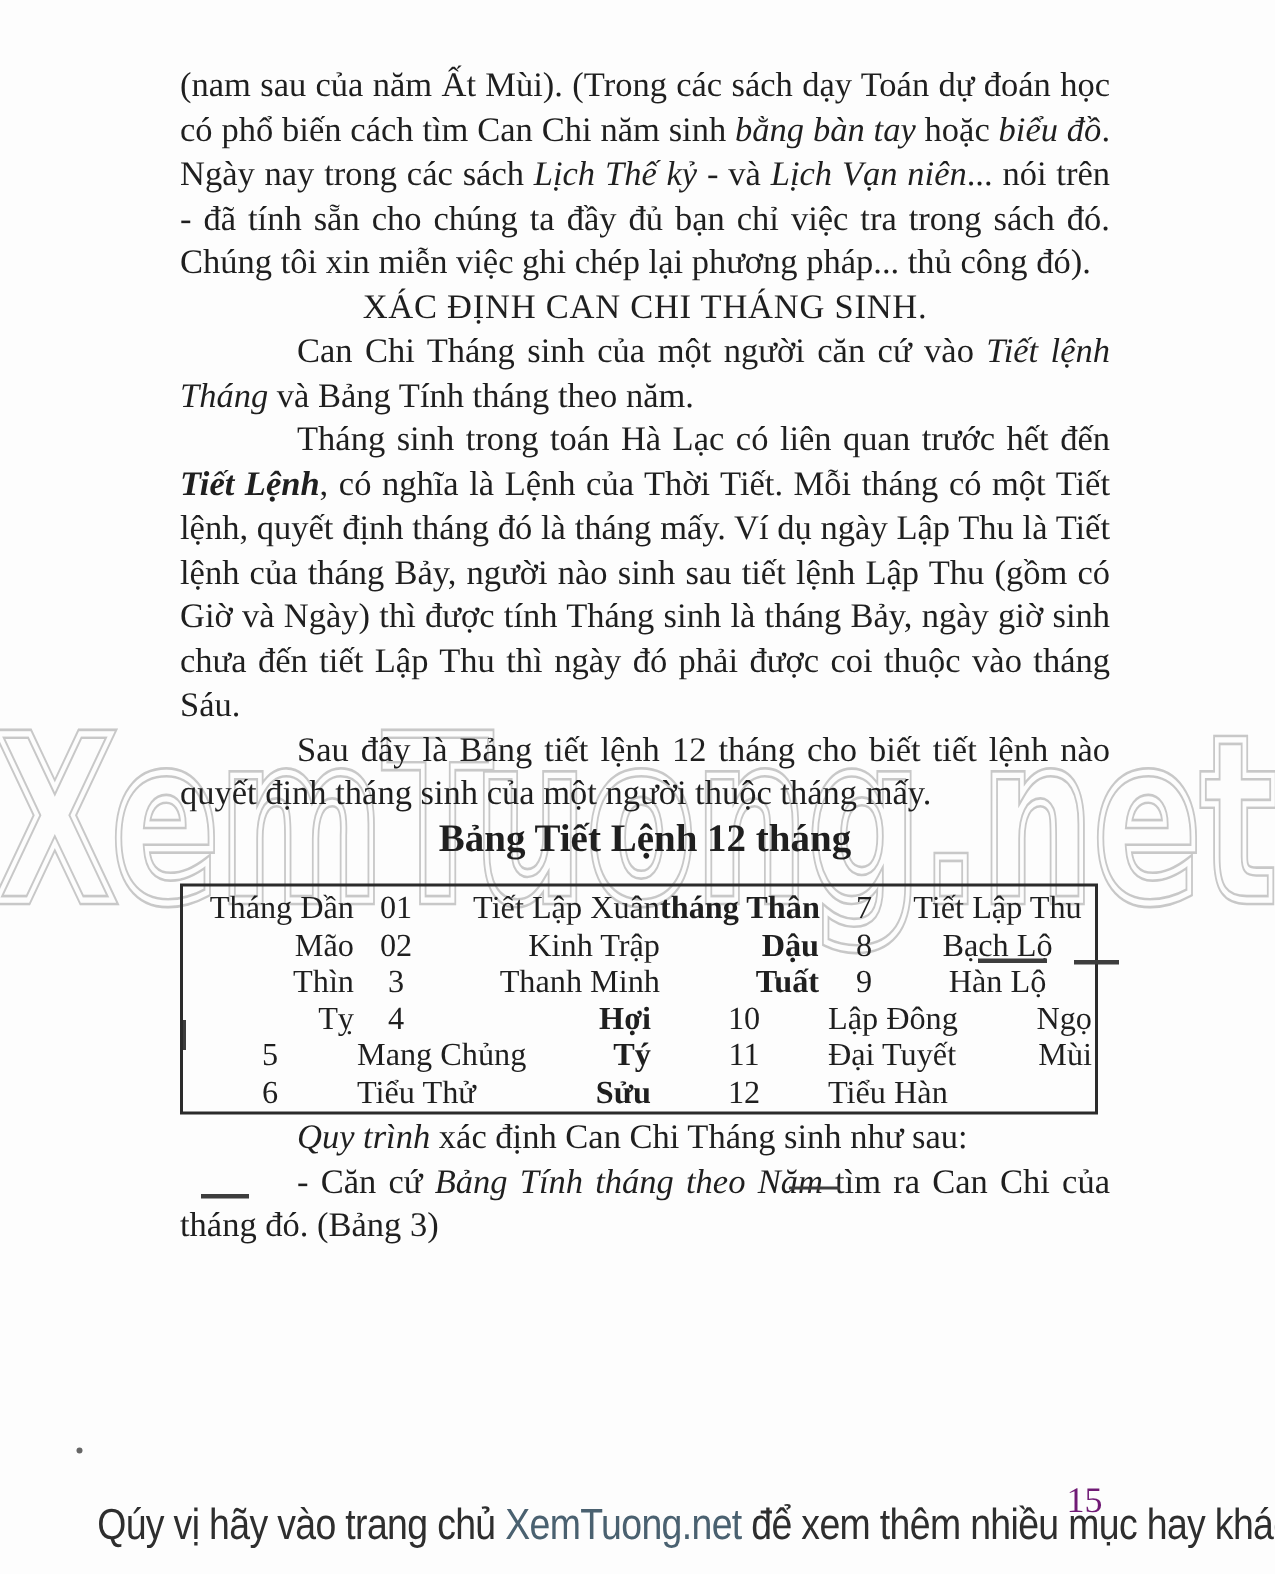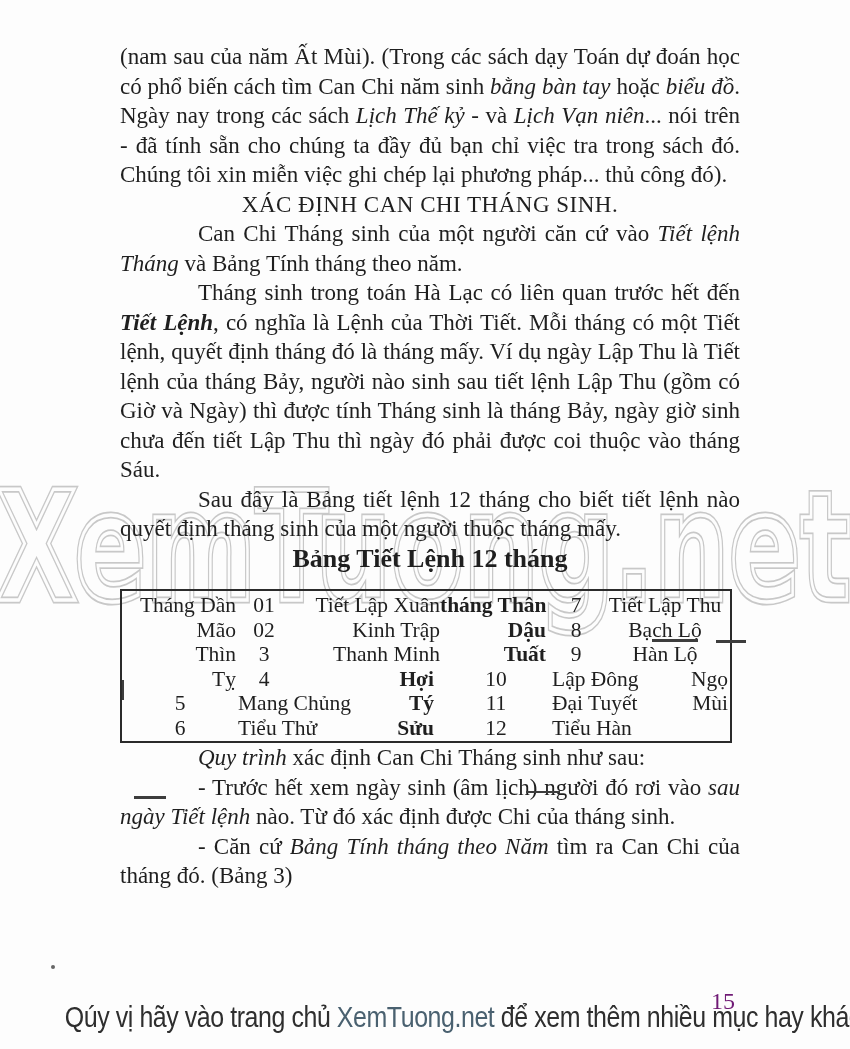--- a/index.html
+++ b/index.html
@@ -102,21 +102,20 @@
       <span class="c2">6</span>
       <span class="c3">Tiểu Thử</span>
       <span class="c4">Sửu</span>
       <span class="c5">12</span>
       <span class="c6">Tiểu Hàn</span>
     </div>
 
 
     <p class="indent"><i>Quy trình</i><span> xác định Can Chi Tháng sinh như sau:</span></p>
 
-    <p class="indent"><span>- Trước hết xem ngày sinh (âm lịch) người đó rơi vào </span><i>sau ngày Tiết lệnh</i><span> nào. Từ đó xác định được Chi của tháng sinh.</span></p>
 
     <p class="indent"><span>- Căn cứ </span><i>Bảng Tính tháng theo Năm</i><span> tìm ra Can Chi của tháng đó. (Bảng 3)</span></p>
 
   </div>
 
   <div class="pagenum">15</div>
 
   <div class="footer">
     <span class="footer-inner"><span>Qúy vị hãy vào trang chủ </span><span class="site">XemTuong.net</span><span> để xem thêm nhiều mục hay khác</span></span>
   </div>

